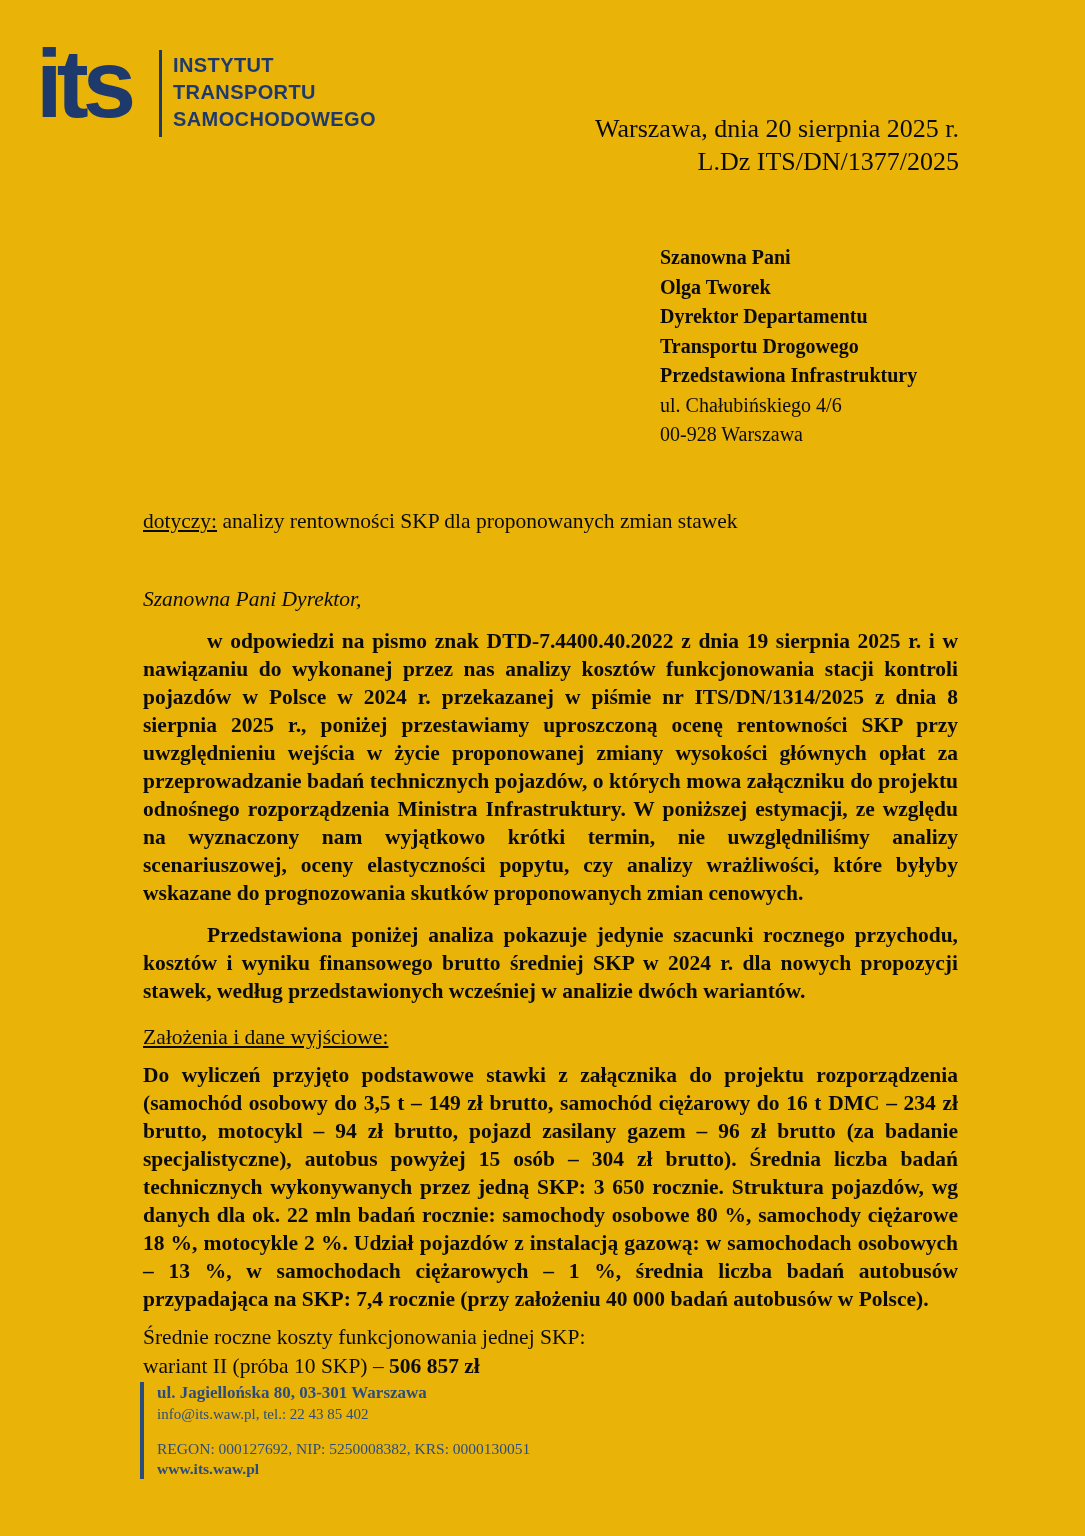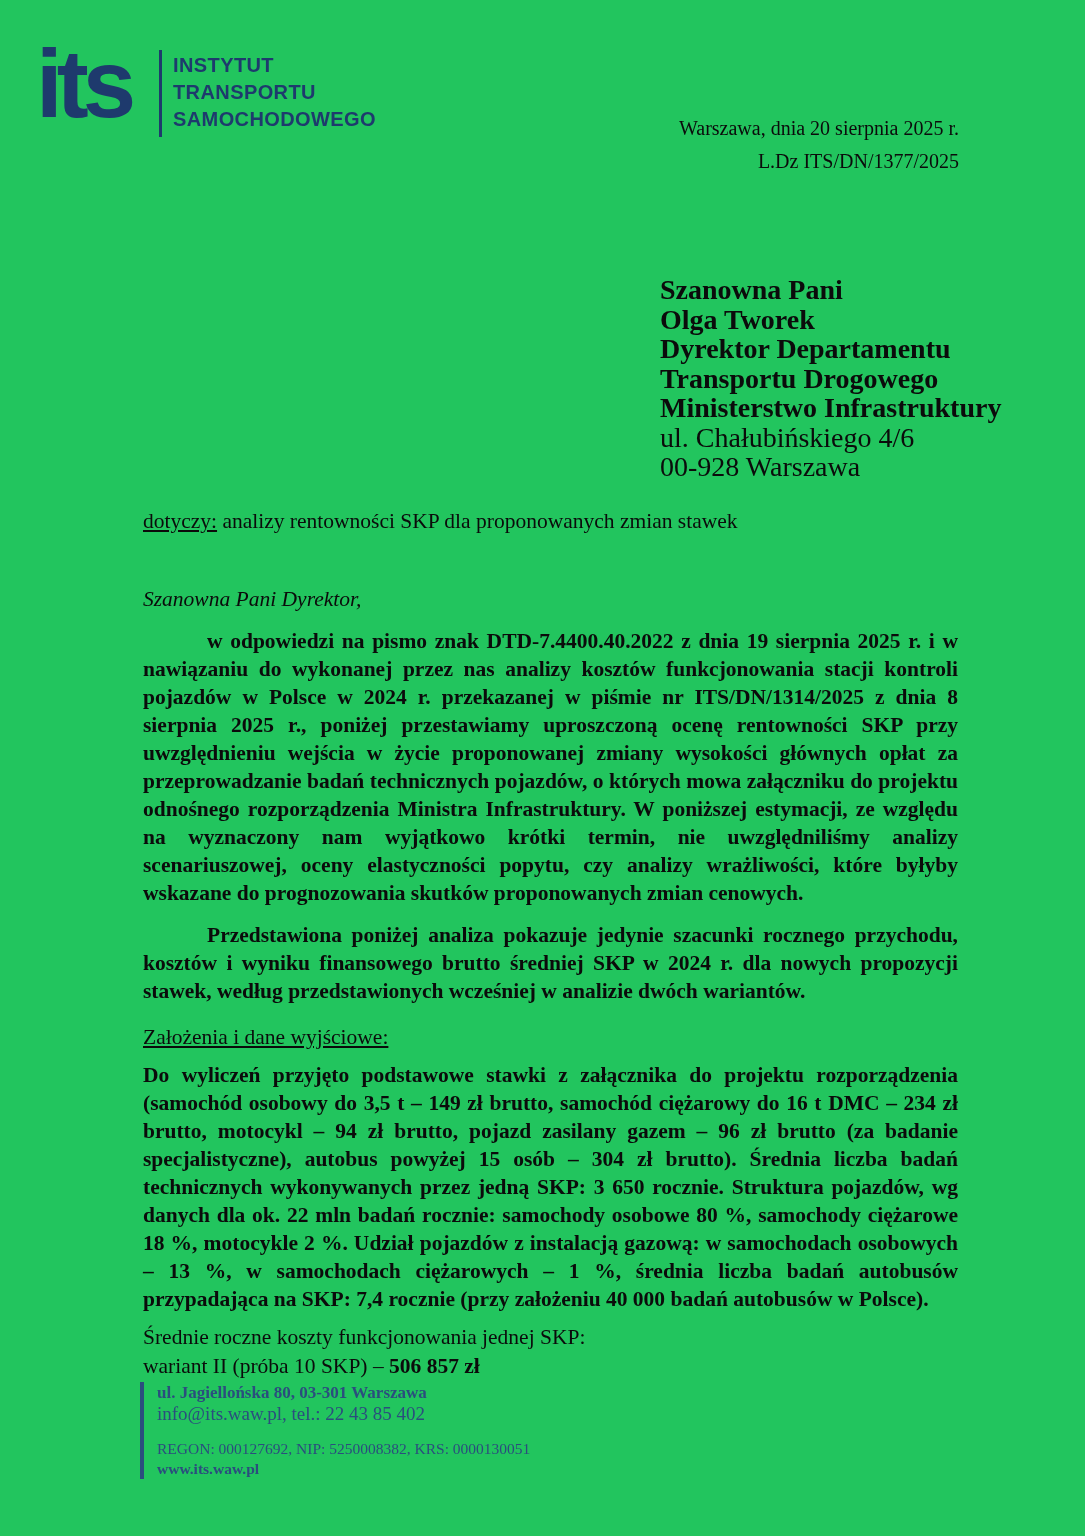--- a/index.html
+++ b/index.html
@@ -4,21 +4,21 @@
 <style>
   html, body { margin: 0; padding: 0; }
   body {
     width: 1085px; height: 1536px;
     background: #ffffff;
     position: relative;
     overflow: hidden;
     font-family: "Liberation Serif", serif;
     color: #0b0b0b;
   }
-  .page { position: absolute; inset: 0; background: #22c55e; }
+  .page { position: absolute; inset: 0; background: #eab308; }
 
   
   .logo-text {
     position: absolute; left: 36px; top: 34px;
     font-family: "Liberation Sans", sans-serif;
     font-weight: 800;
     font-size: 96px; line-height: 100px;
     letter-spacing: -6px;
     color: #1e3a6d;
   }
@@ -33,27 +33,27 @@
     font-weight: bold;
     font-size: 20px; line-height: 27px;
     letter-spacing: 0.4px;
     color: #1e3a6d;
   }
 
   
   .date-block {
     position: absolute; right: 126px; top: 112px;
     text-align: right;
-    font-size: 20px; line-height: 33px;
+    font-size: 26px; line-height: 33px;
   }
 
   
   .recipient {
     position: absolute; left: 660px; top: 243px;
-    font-size: 28px; line-height: 29.5px; margin-top: 32px;
+    font-size: 20px; line-height: 29.5px;
   }
   .recipient .b { font-weight: bold; }
 
   
   .content {
     position: absolute; left: 143px; top: 507px;
     width: 815px;
     font-size: 21.5px; line-height: 28px;
   }
   .u { text-decoration: underline; }
@@ -69,21 +69,21 @@
 
   
   .footer {
     position: absolute; left: 140px; top: 1382px;
     border-left: 4px solid #2b4d7e;
     padding-left: 13px;
     font-family: Liberation Serif, serif;
     color: #2b4d7e;
   }
   .f-address { font-weight: bold; font-size: 17px; line-height: 22px; }
-  .f-contact { font-size: 19px; line-height: 20px; margin-bottom: 15px; }
+  .f-contact { font-size: 15px; line-height: 20px; margin-bottom: 15px; }
   .f-registry { font-size: 15.5px; line-height: 20px; }
   .f-website { font-weight: bold; font-size: 15.5px; line-height: 20px; }
 </style>
 </head>
 <body>
 
 <div class="page">
 
   <div class="logo-text">its</div>
   <div class="logo-divider"></div>
@@ -96,21 +96,21 @@
   <div class="date-block">
     <div>Warszawa, dnia 20 sierpnia 2025 r.</div>
     <div>L.Dz ITS/DN/1377/2025</div>
   </div>
 
   <div class="recipient">
     <div class="b">Szanowna Pani</div>
     <div class="b">Olga Tworek</div>
     <div class="b">Dyrektor Departamentu</div>
     <div class="b">Transportu Drogowego</div>
-    <div class="b">Ministerstwo Infrastruktury</div>
+    <div class="b">Przedstawiona Infrastruktury</div>
     <div>ul. Chałubińskiego 4/6</div>
     <div>00-928 Warszawa</div>
   </div>
 
   <main class="content">
     <div class="subject">
       <span class="u">dotyczy:</span><span> analizy rentowności SKP dla proponowanych zmian stawek</span>
     </div>
 
     <div class="greeting">Szanowna Pani Dyrektor,</div>

